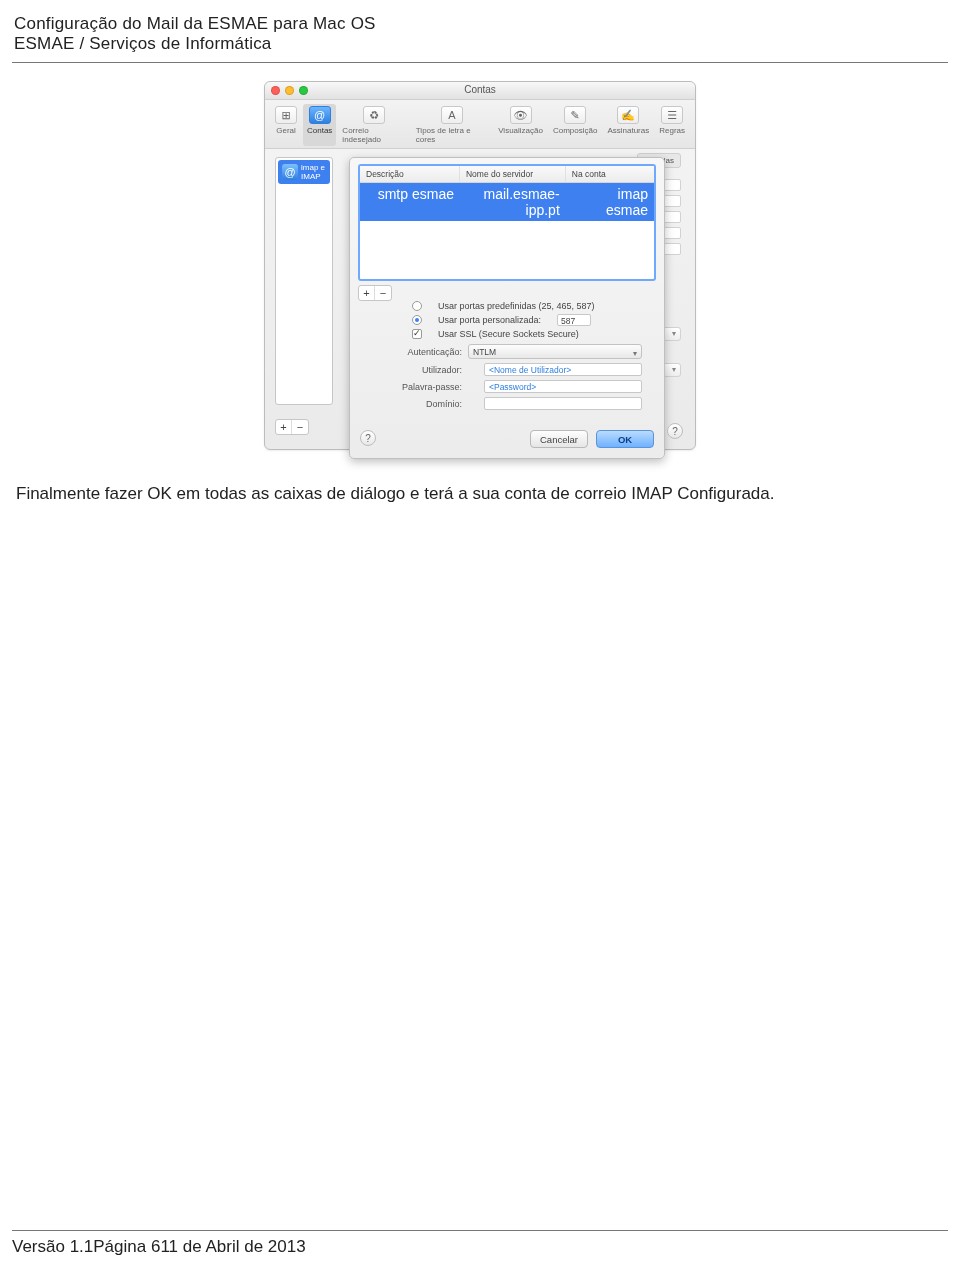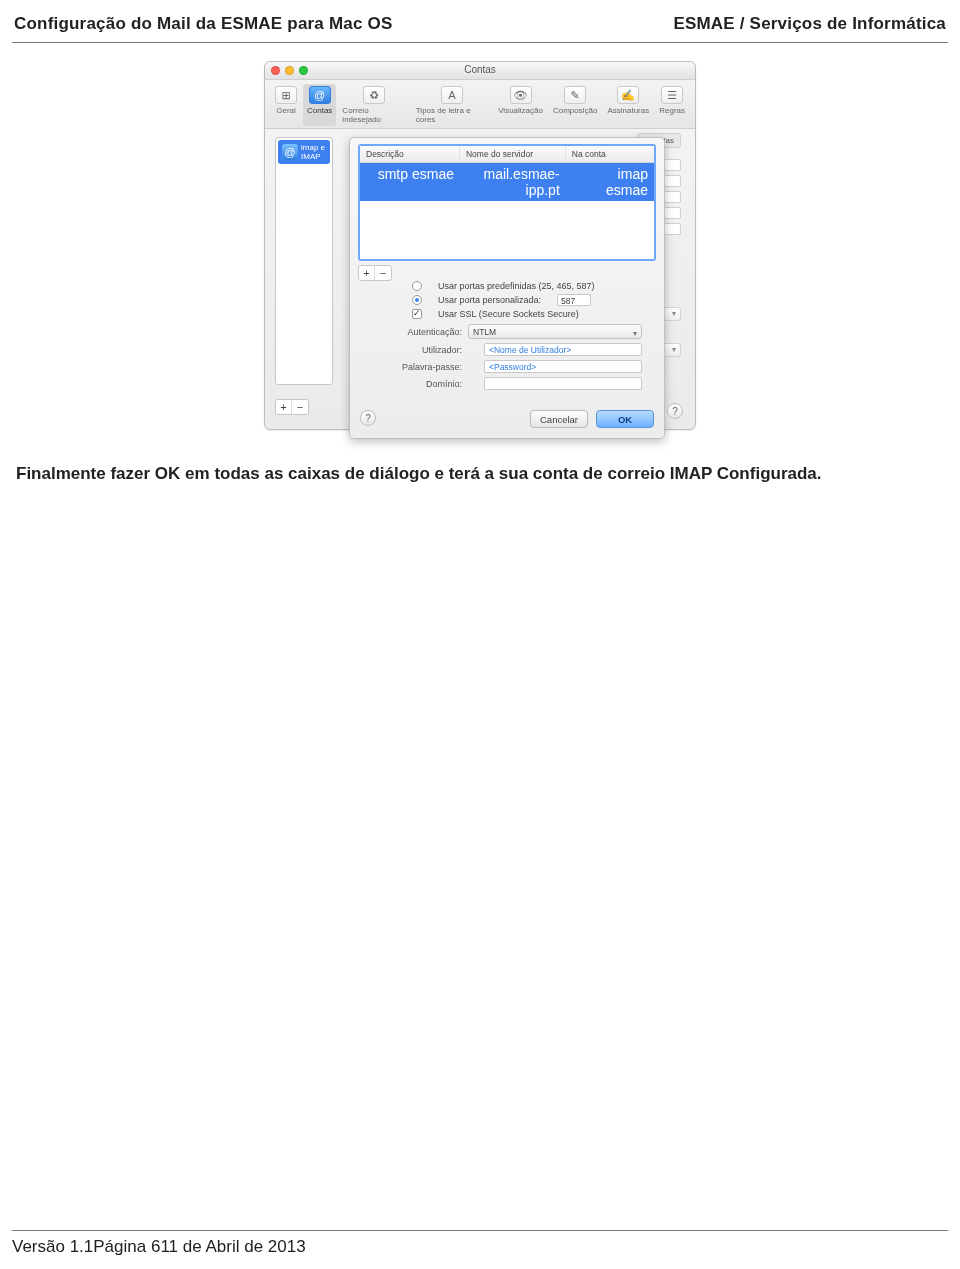--- a/index.html
+++ b/index.html
@@ -1,18 +1,18 @@
 <!DOCTYPE html>
 <html><head>
 <meta charset="utf-8">
 <style>
   * { box-sizing: border-box; margin: 0; padding: 0; }
   html, body { width: 960px; height: 1269px; font-family: "Helvetica Neue", Arial, sans-serif; color: #222; background: #fff; }
   .page { width: 960px; height: 1269px; position: relative; padding: 10px 12px; }
-  .header { display: flex; justify-content: space-between; font-size: 17px; font-weight: 700; letter-spacing: .2px; padding: 4px 2px 8px; }
+  .header { display: flex; justify-content: space-between; font-size: 17px; font-weight: 400; letter-spacing: .2px; padding: 4px 2px 8px; flex-direction: column; }
   .header-rule { border: none; border-top: 1px solid #777; margin-bottom: 18px; }
   .figure-wrap { display: flex; justify-content: center; margin-top: 10px; margin-bottom: 34px; }
   .macwin { width: 432px; border: 1px solid #bcbcbc; border-radius: 6px; background: linear-gradient(#f5f5f5,#eaeaea); box-shadow: 0 1px 2px rgba(0,0,0,.08); font-size: 9px; color: #444; }
   .titlebar { position: relative; height: 18px; border-bottom: 1px solid #cfcfcf; border-radius: 6px 6px 0 0; background: linear-gradient(#f8f8f8,#e2e2e2); }
   .traffic { position: absolute; left: 6px; top: 4px; display: flex; gap: 5px; }
   .dot { width: 9px; height: 9px; border-radius: 50%; border: 1px solid rgba(0,0,0,.15); }
   .dot.r { background: #ff5f57; } .dot.y { background: #febc2e; } .dot.g { background: #28c840; }
   .wintitle { position: absolute; left: 0; right: 0; top: 2px; text-align: center; font-size: 10px; color: #555; }
   .toolbar { display: flex; gap: 2px; padding: 4px 6px 2px; border-bottom: 1px solid #cfcfcf; background: linear-gradient(#f3f3f3,#e6e6e6); }
   .tbtn { display: flex; flex-direction: column; align-items: center; gap: 2px; padding: 2px 4px; border-radius: 3px; font-size: 8px; color: #666; }
@@ -63,21 +63,21 @@
   .frow { display: flex; align-items: center; gap: 6px; margin-bottom: 4px; }
   .flabel { width: 90px; text-align: right; color: #555; }
   .finput { flex: 1; height: 13px; border: 1px solid #c8c8c8; border-radius: 2px; background: #fff; font-size: 8.5px; padding: 0 4px; line-height: 13px; margin-left: 16px; }
   .fselect { flex: 1; height: 15px; border: 1px solid #c2c2c2; border-radius: 3px; background: linear-gradient(#fdfdfd,#e8e8e8); font-size: 8.5px; padding: 0 4px; line-height: 15px; position: relative; }
   .fselect::after { content: "▾"; position: absolute; right: 4px; top: 1px; font-size: 8px; color: #777; }
   .ph-blue { color: #2f7fe0; }
   .sheet-actions { display: flex; justify-content: flex-end; gap: 8px; padding: 8px 10px 10px; }
   .btn { min-width: 58px; height: 18px; border: 1px solid #b8b8b8; border-radius: 4px; background: linear-gradient(#fefefe,#e6e6e6); font-size: 9.5px; display: flex; align-items: center; justify-content: center; }
   .btn.primary { background: linear-gradient(#b9dcff,#6fb1ff); border-color: #5b93d9; color: #0b3e85; font-weight: 600; }
 
-  .caption { font-size: 17px; font-weight: 700; margin: 0 4px; }
+  .caption { font-size: 17px; font-weight: 400; margin: 0 4px; }
 
   .footer-rule { position: absolute; left: 12px; right: 12px; bottom: 38px; border: none; border-top: 1px solid #777; }
   .footer { position: absolute; left: 12px; right: 12px; bottom: 12px; display: flex; font-size: 17px; font-weight: 300; }
 </style>
 </head>
 <body>
 
 <div class="page">
   <div class="header">
     <span>Configuração do Mail da ESMAE para Mac OS</span>

